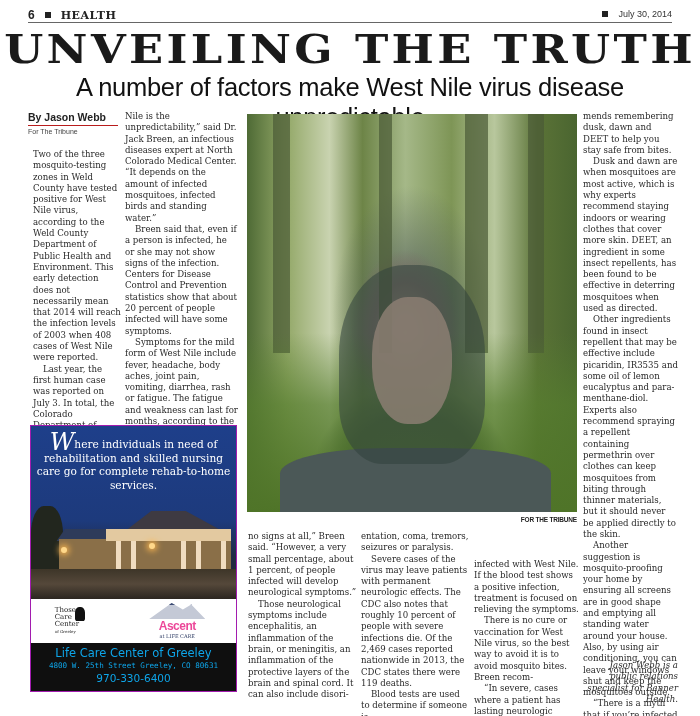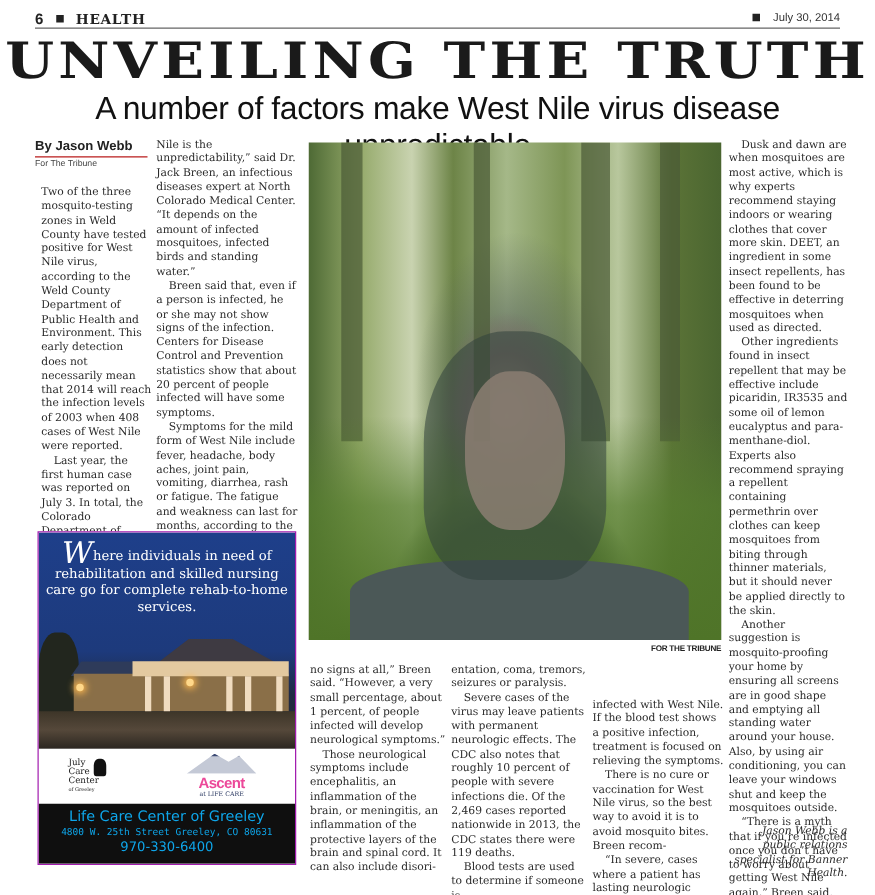--- a/index.html
+++ b/index.html
@@ -122,20 +122,21 @@
   <p>Severe cases of the virus may leave patients with permanent neurologic effects. The CDC also notes that roughly 10 percent of people with severe infections die. Of the 2,469 cases reported nationwide in 2013, the CDC states there were 119 deaths.</p>
   <p>Blood tests are used to determine if someone is</p>
 </div>
 <div class="abs col col5">
   <p class="noi">infected with West Nile. If the blood test shows a positive infection, treatment is focused on relieving the symptoms.</p>
   <p>There is no cure or vaccination for West Nile virus, so the best way to avoid it is to avoid mosquito bites. Breen recom-</p>
   <p>“In severe, cases where a patient has lasting neurologic effects, rehab may be necessary,” Breen said.</p>
 </div>
 
 <div class="abs col col6">
+  <p class="noi">mends remembering dusk, dawn and DEET to help you stay safe from bites.</p>
   <p>Dusk and dawn are when mosquitoes are most active, which is why experts recommend staying indoors or wearing clothes that cover more skin. DEET, an ingredient in some insect repellents, has been found to be effective in deterring mosquitoes when used as directed.</p>
   <p>Other ingredients found in insect repellent that may be effective include picaridin, IR3535 and some oil of lemon eucalyptus and para-menthane-diol. Experts also recommend spraying a repellent containing permethrin over clothes can keep mosquitoes from biting through thinner materials, but it should never be applied directly to the skin.</p>
   <p>Another suggestion is mosquito-proofing your home by ensuring all screens are in good shape and emptying all standing water around your house. Also, by using air conditioning, you can leave your windows shut and keep the mosquitoes outside.</p>
   <p>“There is a myth that if you’re infected once you don’t have to worry about getting West Nile again,” Breen said. “That’s simply not true.”</p>
 
 </div>
 <div class="abs bio">Jason Webb is a public relations specialist for Banner Health.</div>
 
 <div class="abs ad">
   <div class="ad-top">
@@ -154,21 +155,21 @@
       <div class="bld-col" style="left:165px"></div>
       <div class="bld-col" style="left:190px"></div>
       <div class="bld-light" style="left:30px;top:46px"></div>
       <div class="bld-light" style="left:118px;top:42px"></div>
       <div class="bld-ground"></div>
     </div>
   </div>
   <div class="ad-logos">
     <div class="logo-lcc">
       <div class="fig"></div>
-      <div>July</div>
+      <div>Those</div>
       <div>Care</div>
       <div>Center</div>
       <div class="lcc-g">of Greeley</div>
     </div>
     <div class="logo-ascent">
       <div class="mtn"></div>
       <div class="the">THE</div>
       <div class="asc">Ascent</div>
       <div class="lc">at LIFE CARE</div>
     </div>

